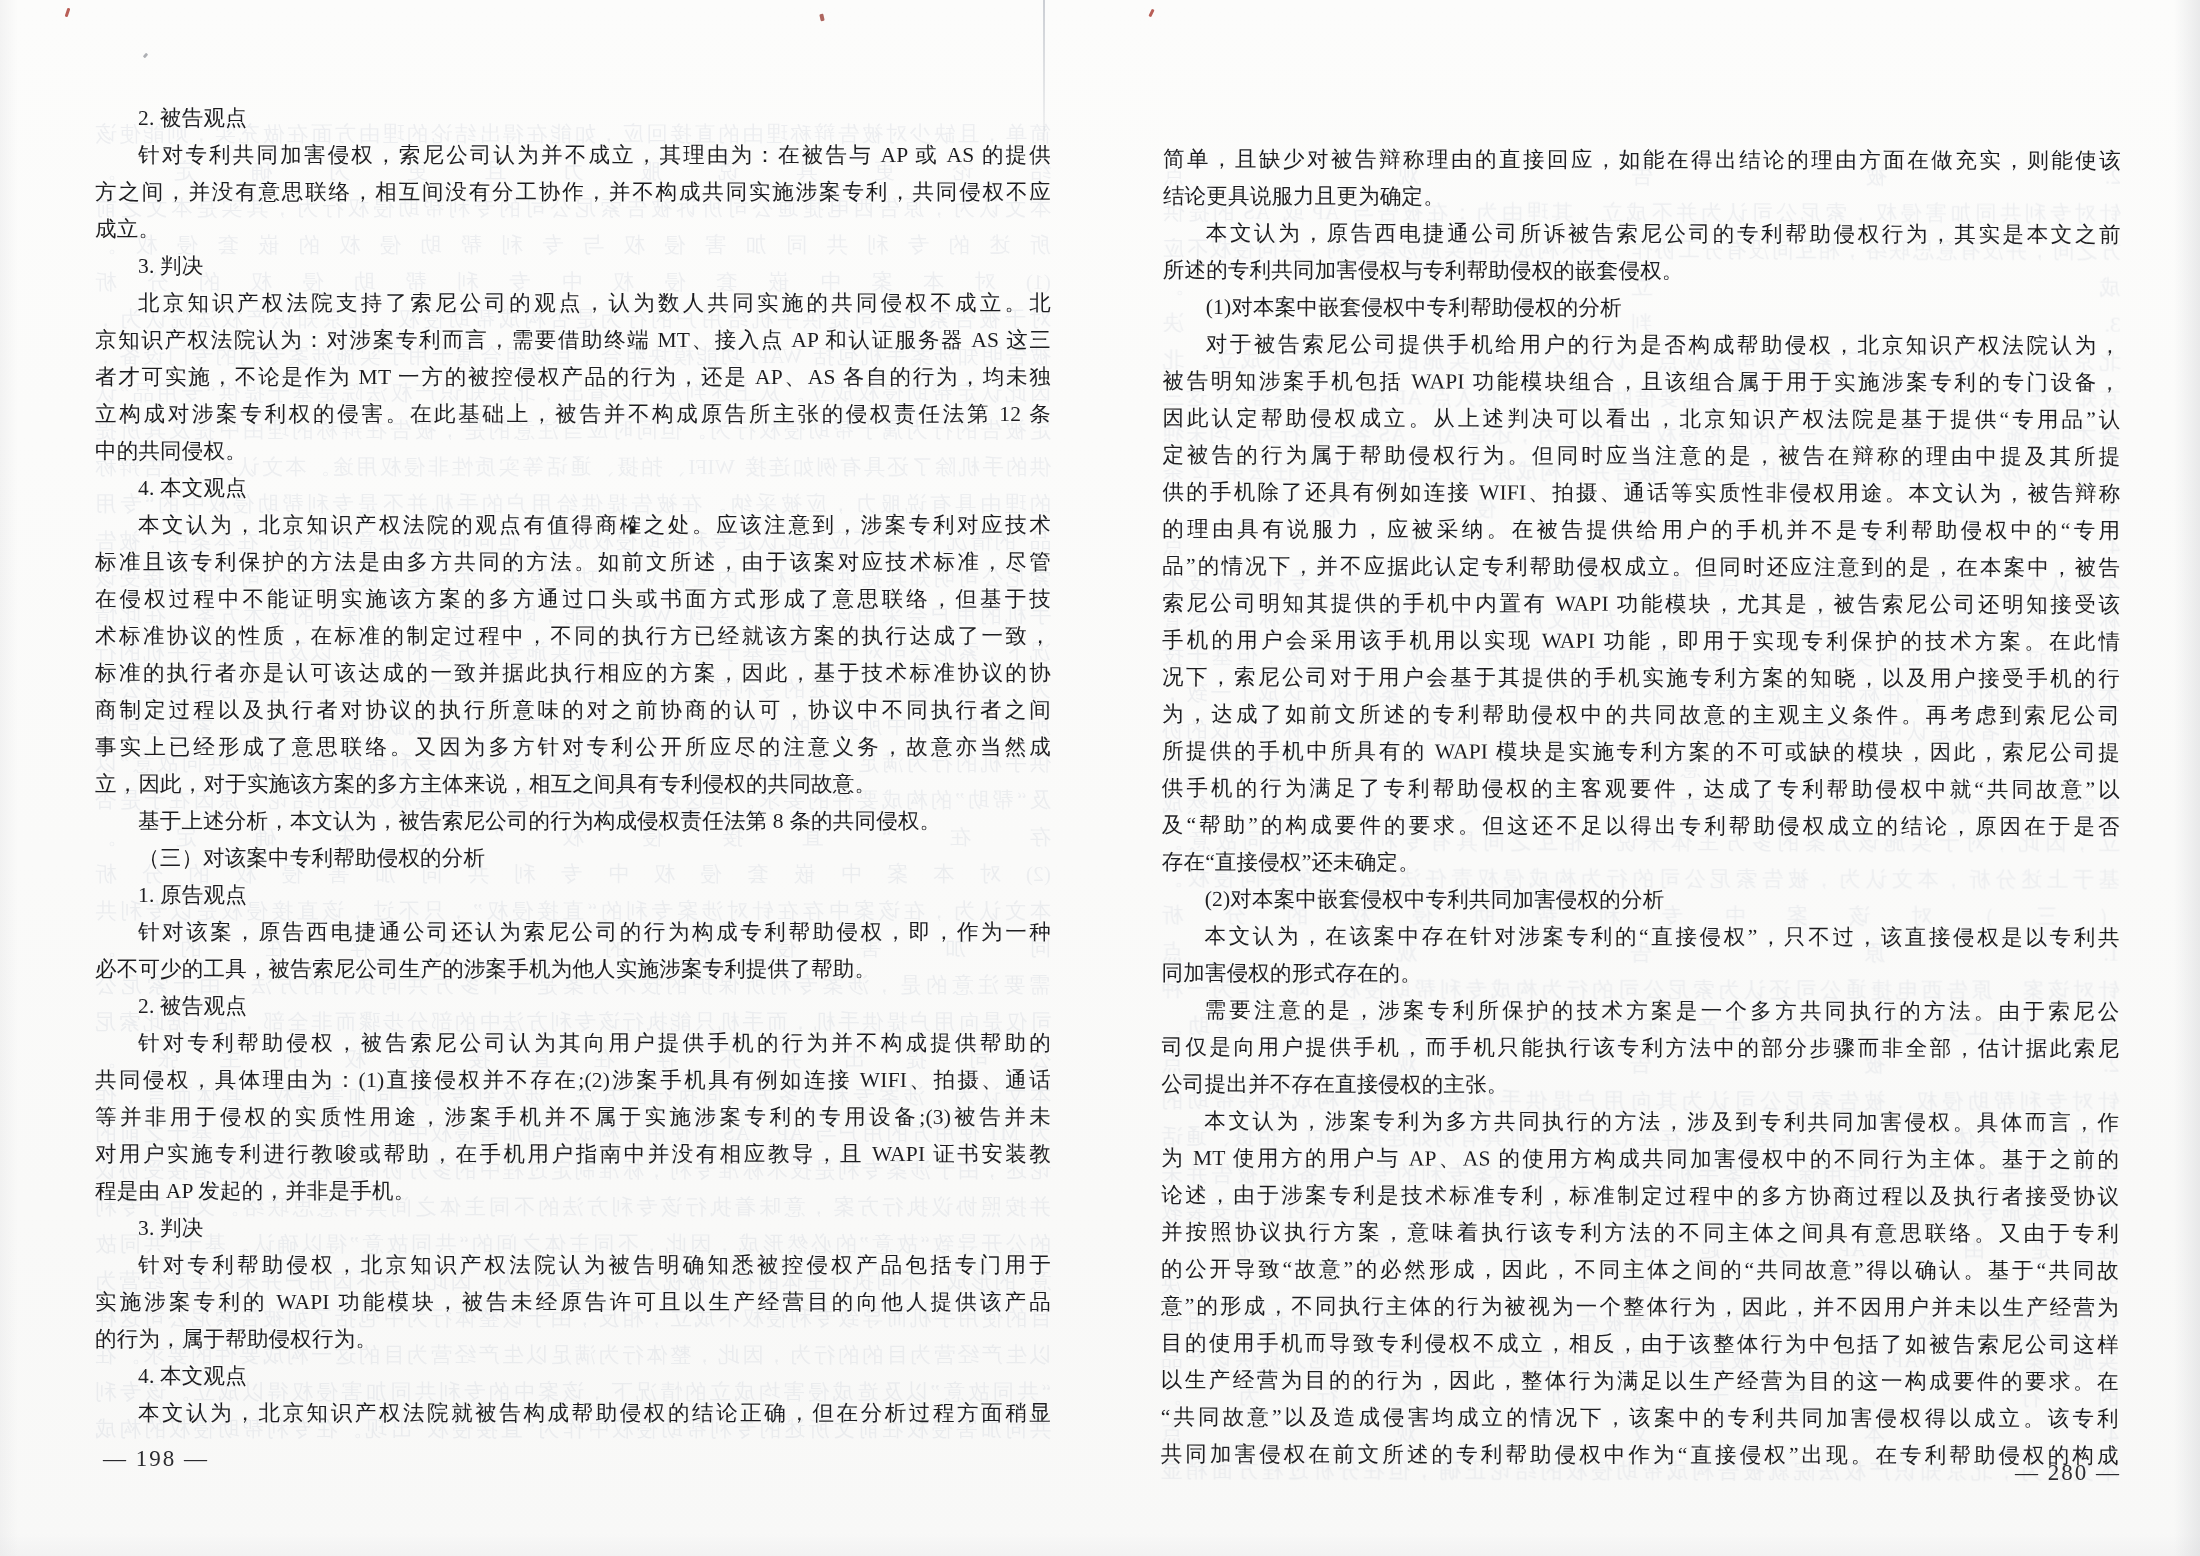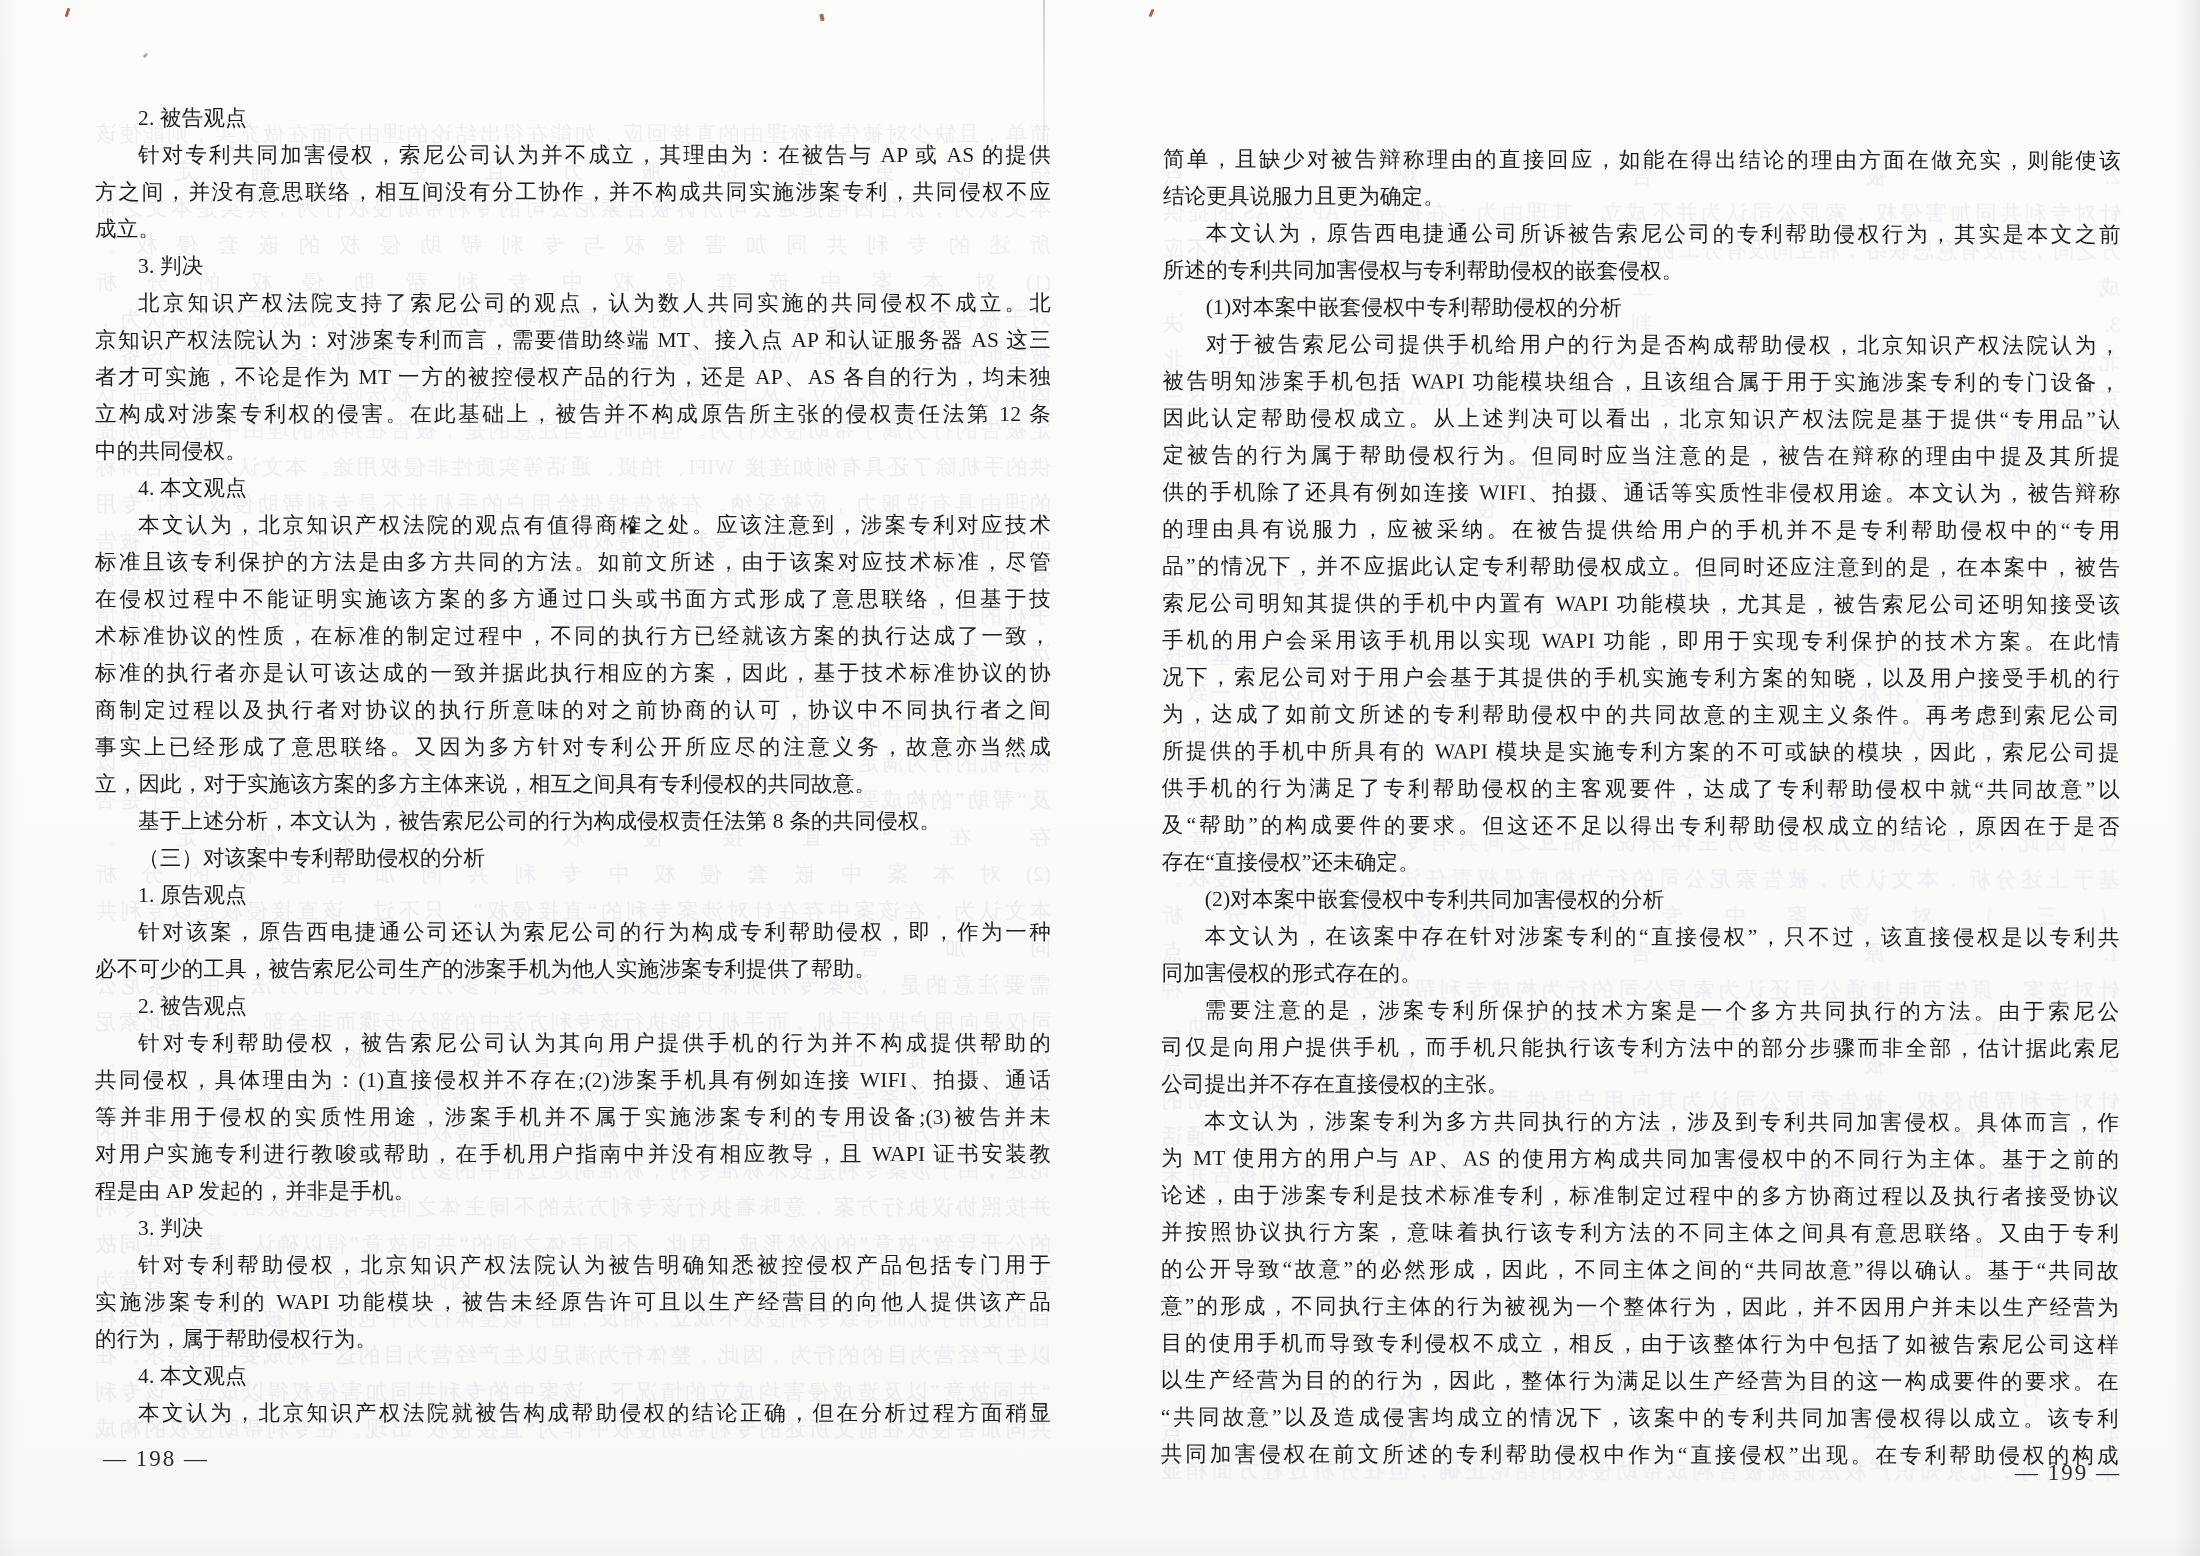--- a/index.html
+++ b/index.html
@@ -220,15 +220,15 @@
     <div class="ln">为 MT 使用方的用户与 AP、AS 的使用方构成共同加害侵权中的不同行为主体。基于之前的</div>
     <div class="ln">论述，由于涉案专利是技术标准专利，标准制定过程中的多方协商过程以及执行者接受协议</div>
     <div class="ln">并按照协议执行方案，意味着执行该专利方法的不同主体之间具有意思联络。又由于专利</div>
     <div class="ln">的公开导致“故意”的必然形成，因此，不同主体之间的“共同故意”得以确认。基于“共同故</div>
     <div class="ln">意”的形成，不同执行主体的行为被视为一个整体行为，因此，并不因用户并未以生产经营为</div>
     <div class="ln">目的使用手机而导致专利侵权不成立，相反，由于该整体行为中包括了如被告索尼公司这样</div>
     <div class="ln">以生产经营为目的的行为，因此，整体行为满足以生产经营为目的这一构成要件的要求。在</div>
     <div class="ln">“共同故意”以及造成侵害均成立的情况下，该案中的专利共同加害侵权得以成立。该专利</div>
     <div class="ln">共同加害侵权在前文所述的专利帮助侵权中作为“直接侵权”出现。在专利帮助侵权的构成</div>
   </section>
-  <div class="pageno right">— 199 —</div>
+  <div class="pageno right">— 280 —</div>
 
 </div>
 
 </body></html>

